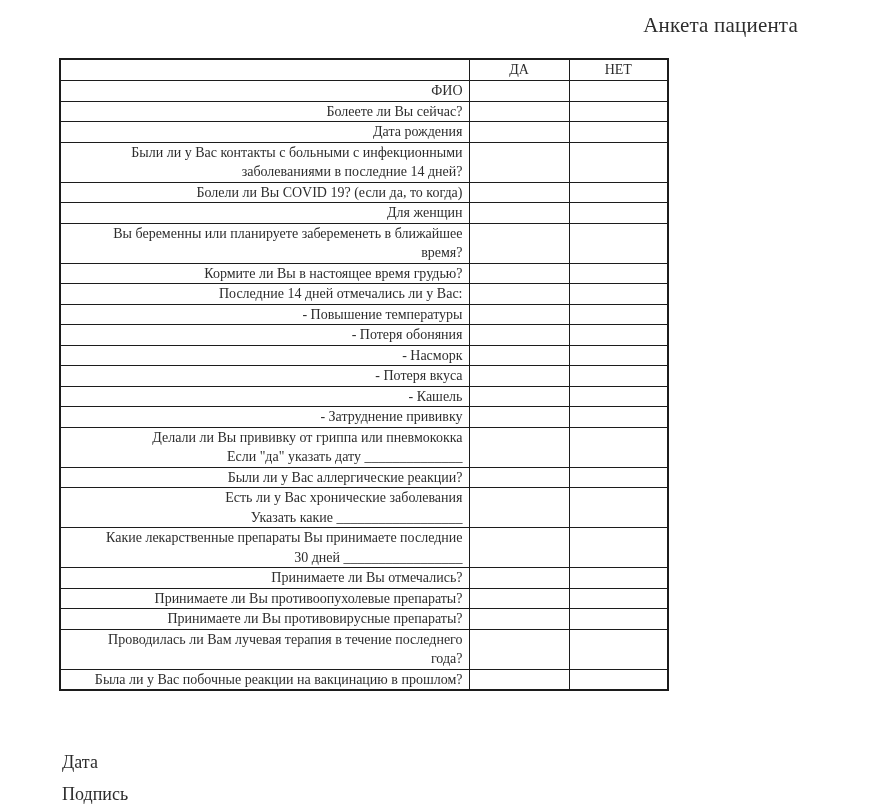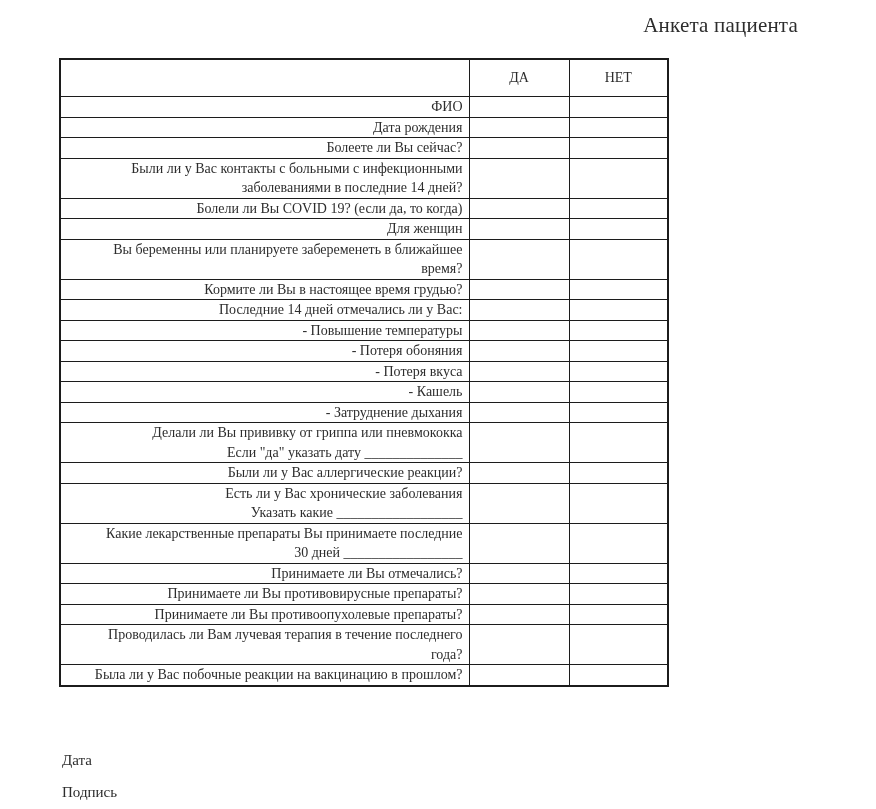--- a/index.html
+++ b/index.html
@@ -41,37 +41,37 @@
     border: 1px solid #1c1c1c;
     font-size: 14px;
     font-weight: normal;
     line-height: 19.5px;
     vertical-align: top;
     overflow: hidden;
   }
   table.questionnaire th.yn {
     text-align: center;
     height: 20px;
-    padding: 8px 4px;
+    padding: 0 4px;
   }
   table.questionnaire th.q-blank {
     padding: 0 6px;
   }
   table.questionnaire td.q {
     padding: 0 6px;
     white-space: pre-line;
     text-align: right;
   }
   table.questionnaire td.yn {
     padding: 0 4px;
   }
   .footer-label {
     position: absolute;
     left: 62px;
-    font-size: 15px;
+    font-size: 18px;
     color: #2d2d2d;
   }
   .footer-date { top: 752px; }
   .footer-sign { top: 784px; }
 </style>
 </head>
 <body>
 
 <div class="page">
 
@@ -90,26 +90,26 @@
         <th class="yn">НЕТ</th>
       </tr>
     </thead>
     <tbody id="rows-body">
         <tr>
           <td class="q">ФИО</td>
           <td class="yn"></td>
           <td class="yn"></td>
         </tr>
         <tr>
+          <td class="q">Болеете ли Вы сейчас?</td>
+          <td class="yn"></td>
+          <td class="yn"></td>
+        </tr>
+        <tr>
           <td class="q">Дата рождения</td>
-          <td class="yn"></td>
-          <td class="yn"></td>
-        </tr>
-        <tr>
-          <td class="q">Болеете ли Вы сейчас?</td>
           <td class="yn"></td>
           <td class="yn"></td>
         </tr>
         <tr>
           <td class="q">Были ли у Вас контакты с больными с инфекционными
 заболеваниями в последние 14 дней?</td>
           <td class="yn"></td>
           <td class="yn"></td>
         </tr>
         <tr>
@@ -142,31 +142,36 @@
           <td class="q">- Повышение температуры</td>
           <td class="yn"></td>
           <td class="yn"></td>
         </tr>
         <tr>
           <td class="q">- Потеря обоняния</td>
           <td class="yn"></td>
           <td class="yn"></td>
         </tr>
         <tr>
+          <td class="q">- Насморк</td>
+          <td class="yn"></td>
+          <td class="yn"></td>
+        </tr>
+        <tr>
           <td class="q">- Потеря вкуса</td>
           <td class="yn"></td>
           <td class="yn"></td>
         </tr>
         <tr>
           <td class="q">- Кашель</td>
           <td class="yn"></td>
           <td class="yn"></td>
         </tr>
         <tr>
-          <td class="q">- Затруднение дыхания</td>
+          <td class="q">- Затруднение прививку</td>
           <td class="yn"></td>
           <td class="yn"></td>
         </tr>
         <tr>
           <td class="q">Делали ли Вы прививку от гриппа или пневмококка
 Если "да" указать дату ______________</td>
           <td class="yn"></td>
           <td class="yn"></td>
         </tr>
         <tr>
@@ -185,26 +190,26 @@
 30 дней _________________</td>
           <td class="yn"></td>
           <td class="yn"></td>
         </tr>
         <tr>
           <td class="q">Принимаете ли Вы отмечались?</td>
           <td class="yn"></td>
           <td class="yn"></td>
         </tr>
         <tr>
+          <td class="q">Принимаете ли Вы противоопухолевые препараты?</td>
+          <td class="yn"></td>
+          <td class="yn"></td>
+        </tr>
+        <tr>
           <td class="q">Принимаете ли Вы противовирусные препараты?</td>
-          <td class="yn"></td>
-          <td class="yn"></td>
-        </tr>
-        <tr>
-          <td class="q">Принимаете ли Вы противоопухолевые препараты?</td>
           <td class="yn"></td>
           <td class="yn"></td>
         </tr>
         <tr>
           <td class="q">Проводилась ли Вам лучевая терапия в течение последнего
 года?</td>
           <td class="yn"></td>
           <td class="yn"></td>
         </tr>
         <tr>

